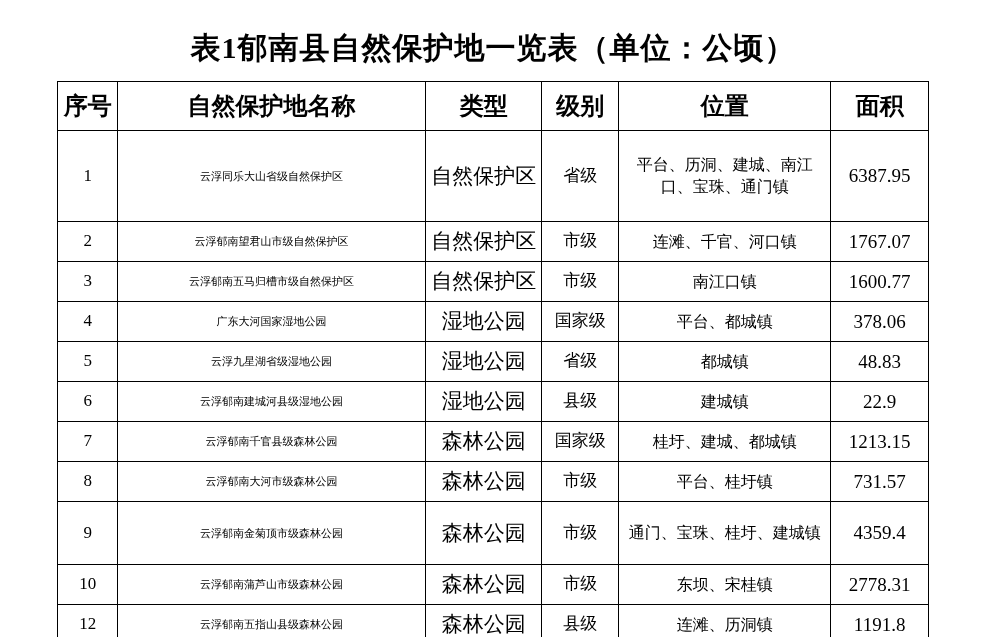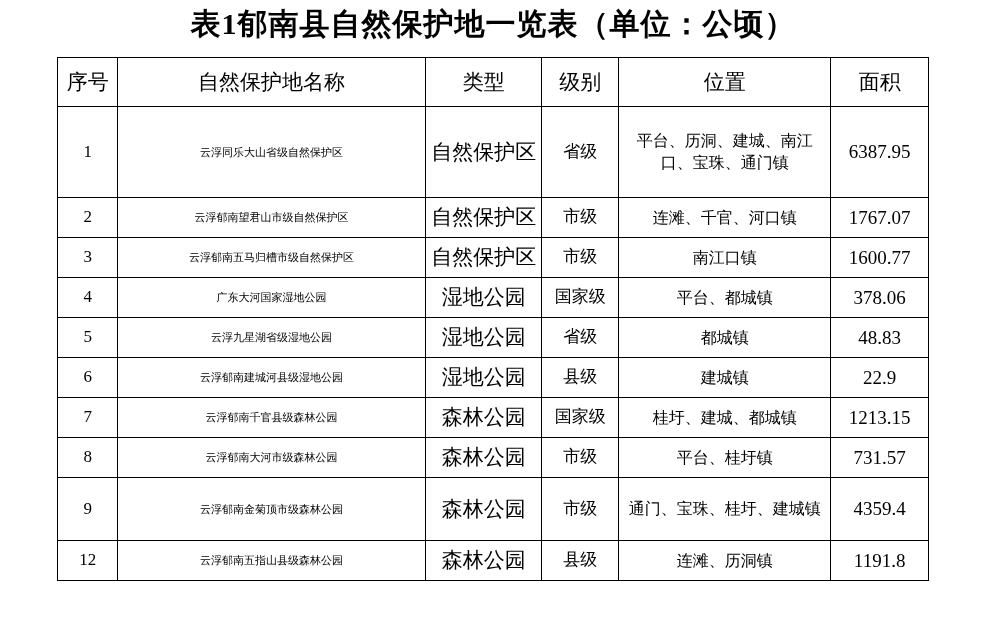--- a/index.html
+++ b/index.html
@@ -18,21 +18,21 @@
     position: relative;
     width: 986px;
     height: 637px;
     box-sizing: border-box;
   }
   .doc-title {
     text-align: center;
     font-size: 30px;
     font-weight: bold;
     letter-spacing: 1px;
-    padding-top: 4px;
+    padding-top: 28px;
     padding-bottom: 12px;
     font-family: "Liberation Serif", "DejaVu Serif", serif;
   }
   .table-wrap {
     padding: 0 57px 0 57px;
   }
   table.nature-table {
     border-collapse: collapse;
     width: 872px;
     table-layout: fixed;
@@ -41,23 +41,23 @@
   table.nature-table th,
   table.nature-table td {
     border: 1px solid #000000;
     text-align: center;
     vertical-align: middle;
     padding: 3px 4px;
     line-height: 1.35;
     font-weight: normal;
   }
   table.nature-table thead th {
-    font-weight: normal;
+    font-weight: bold;
     height: 42px;
-    font-size: 21px;
+    font-size: 24px;
   }
   col.c-idx    { width: 58px; }
   col.c-name   { width: 296px; }
   col.c-type   { width: 112px; }
   col.c-level  { width: 74px; }
   col.c-loc    { width: 204px; }
   col.c-area   { width: 94px; }
 
   td.idx  { font-size: 17px; }
   td.name { font-size: 11px; }
@@ -164,20 +164,28 @@
           </tr>
           <tr class="r-mid">
             <td class="idx">9</td>
             <td class="name">云浮郁南金菊顶市级森林公园</td>
             <td class="type">森林公园</td>
             <td class="level">市级</td>
             <td class="loc">通门、宝珠、桂圩、建城镇</td>
             <td class="area">4359.4</td>
           </tr>
           <tr class="r-norm">
+            <td class="idx">10</td>
+            <td class="name">云浮郁南蒲芦山市级森林公园</td>
+            <td class="type">森林公园</td>
+            <td class="level">市级</td>
+            <td class="loc">东坝、宋桂镇</td>
+            <td class="area">2778.31</td>
+          </tr>
+          <tr class="r-norm">
             <td class="idx">12</td>
             <td class="name">云浮郁南五指山县级森林公园</td>
             <td class="type">森林公园</td>
             <td class="level">县级</td>
             <td class="loc">连滩、历洞镇</td>
             <td class="area">1191.8</td>
           </tr>
         </tbody>
     </table>
   </div>

